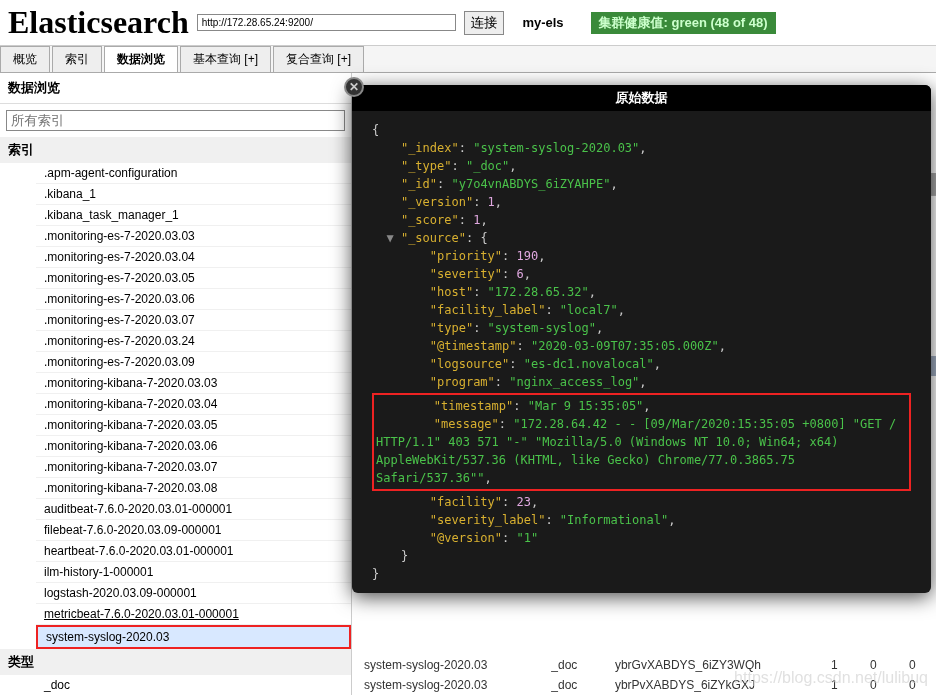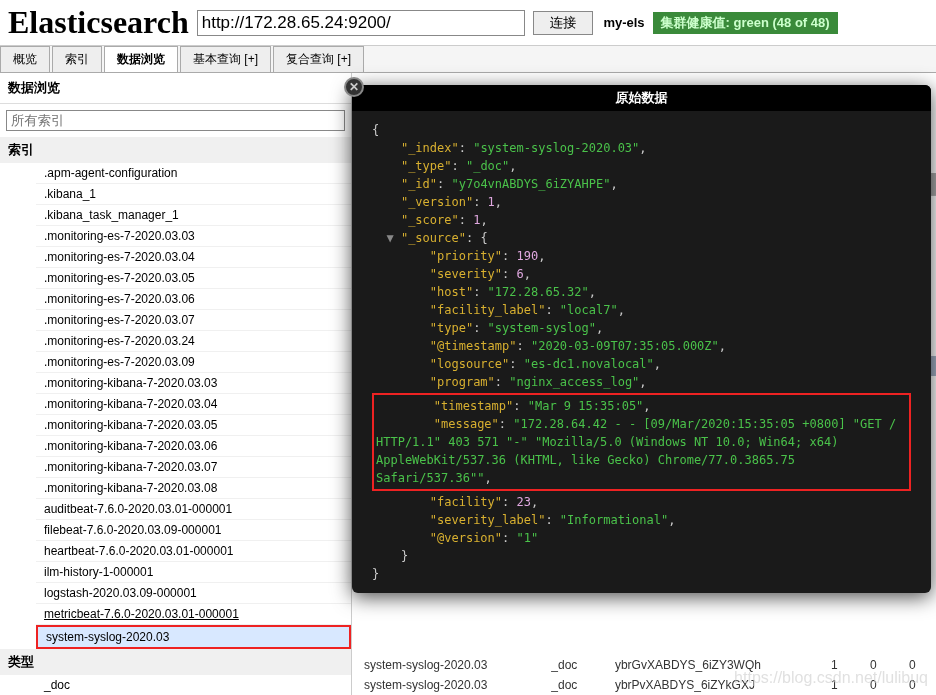--- a/index.html
+++ b/index.html
@@ -1,24 +1,24 @@
 <!DOCTYPE html>
 <html><head>
 <meta charset="utf-8">
 <style>
 * { box-sizing: border-box; margin: 0; padding: 0; }
 body { font-family: "Microsoft YaHei", Arial, sans-serif; font-size: 13px; background: #fff; color: #000; width: 936px; height: 695px; overflow: hidden; position: relative; }
 
 
 .header { display: flex; align-items: center; padding: 4px 8px; gap: 8px; border-bottom: 1px solid #ccc; }
 .app-title { font-size: 32px; font-weight: bold; font-family: Georgia, serif; }
-.url-input { width: 328px; padding: 2px 4px; border: 1px solid #888; font-size: 17px; }
-.connect-btn { padding: 2px 16px; border: 1px solid #888; background: #eee; cursor: pointer; }
-.cluster-name { font-weight: bold; margin-left: 2px; }
-.health-badge { background: #3a8a3a; color: #cfc; padding: 2px 8px; font-weight: bold; }
+.url-input { width: 259px; padding: 2px 4px; border: 1px solid #888; font-size: 10px; }
+.connect-btn { padding: 2px 6px; border: 1px solid #888; background: #eee; cursor: pointer; }
+.cluster-name { font-weight: bold; margin-left: 10px; }
+.health-badge { background: #3a8a3a; color: #cfc; padding: 2px 8px; font-weight: bold; margin-left: 19px; }
 
 
 .tabs { display: flex; border-bottom: 1px solid #aaa; background: #f5f5f5; }
 .tab { padding: 4px 12px; border: 1px solid #aaa; border-bottom: none; margin-right: 2px; cursor: pointer; background: #eee; font-size: 12px; }
 .tab.active { background: #fff; font-weight: bold; }
 
 
 .body-wrap { display: flex; height: calc(100% - 60px); }
 .sidebar { width: 352px; border-right: 1px solid #ccc; overflow-y: auto; flex-shrink: 0; }
 .main { flex: 1; overflow: auto; position: relative; }

